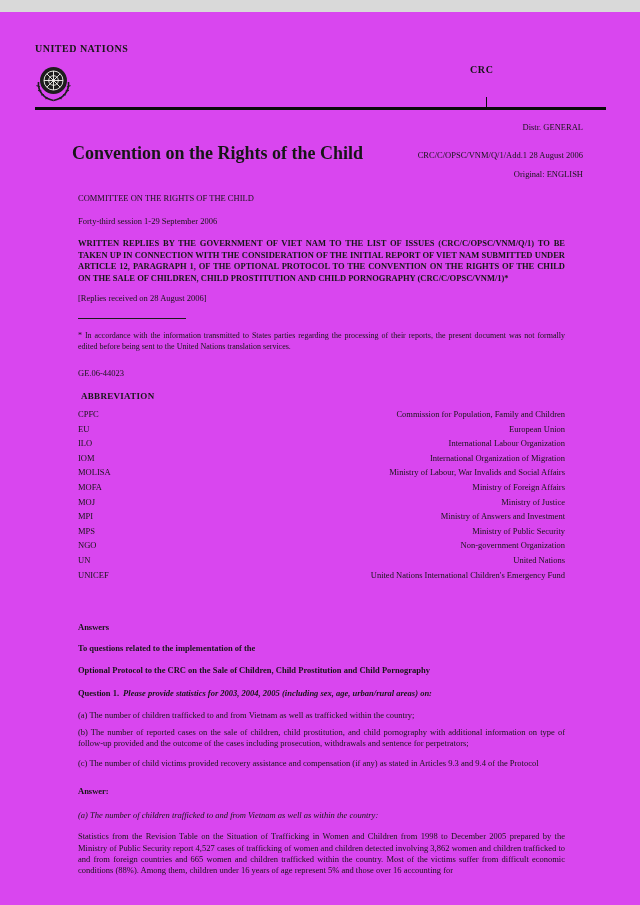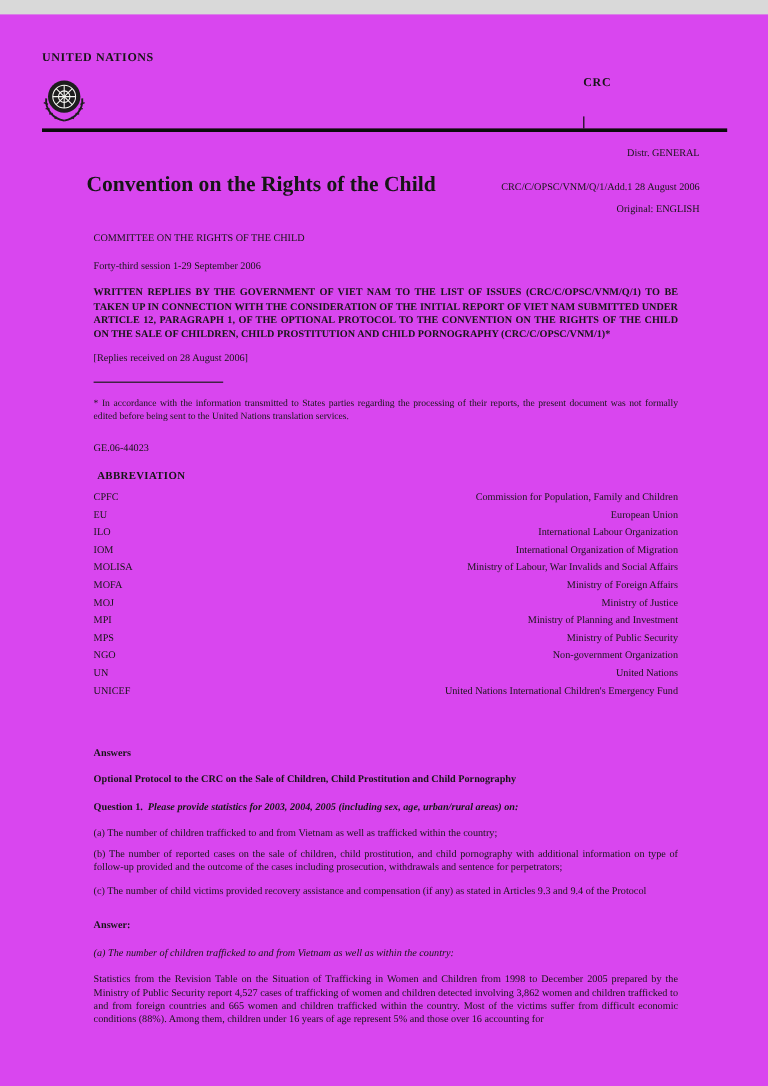--- a/index.html
+++ b/index.html
@@ -15,21 +15,21 @@
     overflow: hidden;
   }
 
   
   .org-name {
     position: absolute; left: 35px; top: 31px;
     font-size: 10px; font-weight: bold; letter-spacing: 0.5px;
   }
   .emblem { position: absolute; left: 31px; top: 49px; width: 45px; height: 46px; }
   .doc-symbol {
-    position: absolute; left: 486px; top: 52px;
+    position: absolute; left: 470px; top: 52px;
     font-size: 10px; font-weight: bold; letter-spacing: 0.6px;
   }
   .header-tick { position: absolute; left: 486px; top: 85px; width: 1px; height: 10px; background: #0b0b0b; }
   .header-rule { position: absolute; left: 35px; top: 95px; width: 571px; height: 3px; background: #0b0b0b; }
 
   
   .doc-title {
     position: absolute; left: 72px; top: 131px;
     font-size: 18px; font-weight: bold;
   }
@@ -159,21 +159,21 @@
       <div class="abbr-row">
         <span class="abbr-key">MOFA</span>
         <span class="abbr-val">Ministry of Foreign Affairs</span>
       </div>
       <div class="abbr-row">
         <span class="abbr-key">MOJ</span>
         <span class="abbr-val">Ministry of Justice</span>
       </div>
       <div class="abbr-row">
         <span class="abbr-key">MPI</span>
-        <span class="abbr-val">Ministry of Planning and Investment</span>
+        <span class="abbr-val">Ministry of Answers and Investment</span>
       </div>
       <div class="abbr-row">
         <span class="abbr-key">MPS</span>
         <span class="abbr-val">Ministry of Public Security</span>
       </div>
       <div class="abbr-row">
         <span class="abbr-key">NGO</span>
         <span class="abbr-val">Non-government Organization</span>
       </div>
       <div class="abbr-row">
@@ -182,20 +182,21 @@
       </div>
       <div class="abbr-row">
         <span class="abbr-key">UNICEF</span>
         <span class="abbr-val">United Nations International Children's Emergency Fund</span>
       </div>
     </div>
   </div>
 
   <div class="col sec-answers">
     <div class="bold">Answers</div>
+    <div class="answers-sub1">To questions related to the implementation of the</div>
     <div class="answers-sub2">Optional Protocol to the CRC on the Sale of Children, Child Prostitution and Child Pornography</div>
     <div class="question-1">
       <span class="question-1-label">Question 1.</span><span class="question-1-text">Please provide statistics for 2003, 2004, 2005 (including sex, age, urban/rural areas) on:</span>
     </div>
     <div class="q-item-a">(a) The number of children trafficked to and from Vietnam as well as trafficked within the country;</div>
     <div class="q-item-b">(b) The number of reported cases on the sale of children, child prostitution, and child pornography with additional information on type of follow-up provided and the outcome of the cases including prosecution, withdrawals and sentence for perpetrators;</div>
     <div class="q-item-c">(c) The number of child victims provided recovery assistance and compensation (if any) as stated in Articles 9.3 and 9.4 of the Protocol</div>
     <div class="answer-label">Answer:</div>
     <div class="answer-a-heading">(a) The number of children trafficked to and from Vietnam as well as within the country:</div>
     <div class="answer-a-paragraph">Statistics from the Revision Table on the Situation of Trafficking in Women and Children from 1998 to December 2005 prepared by the Ministry of Public Security report 4,527 cases of trafficking of women and children detected involving 3,862 women and children trafficked to and from foreign countries and 665 women and children trafficked within the country. Most of the victims suffer from difficult economic conditions (88%). Among them, children under 16 years of age represent 5% and those over 16 accounting for</div>

